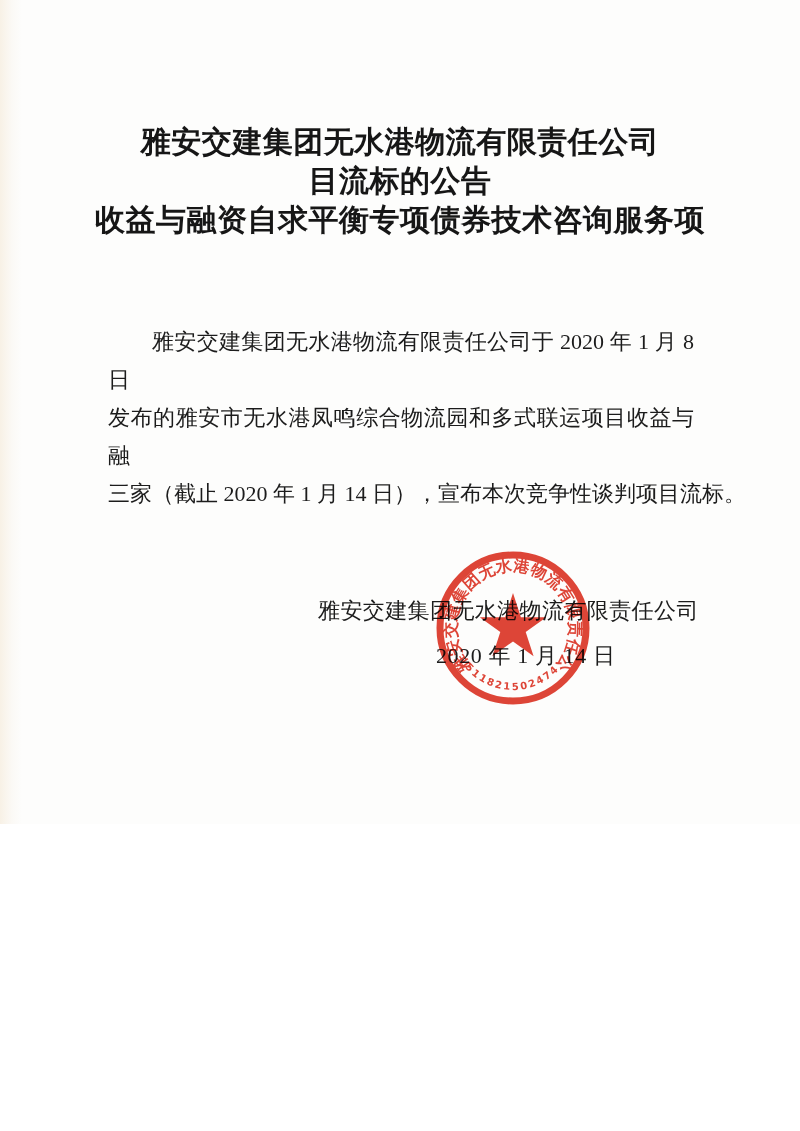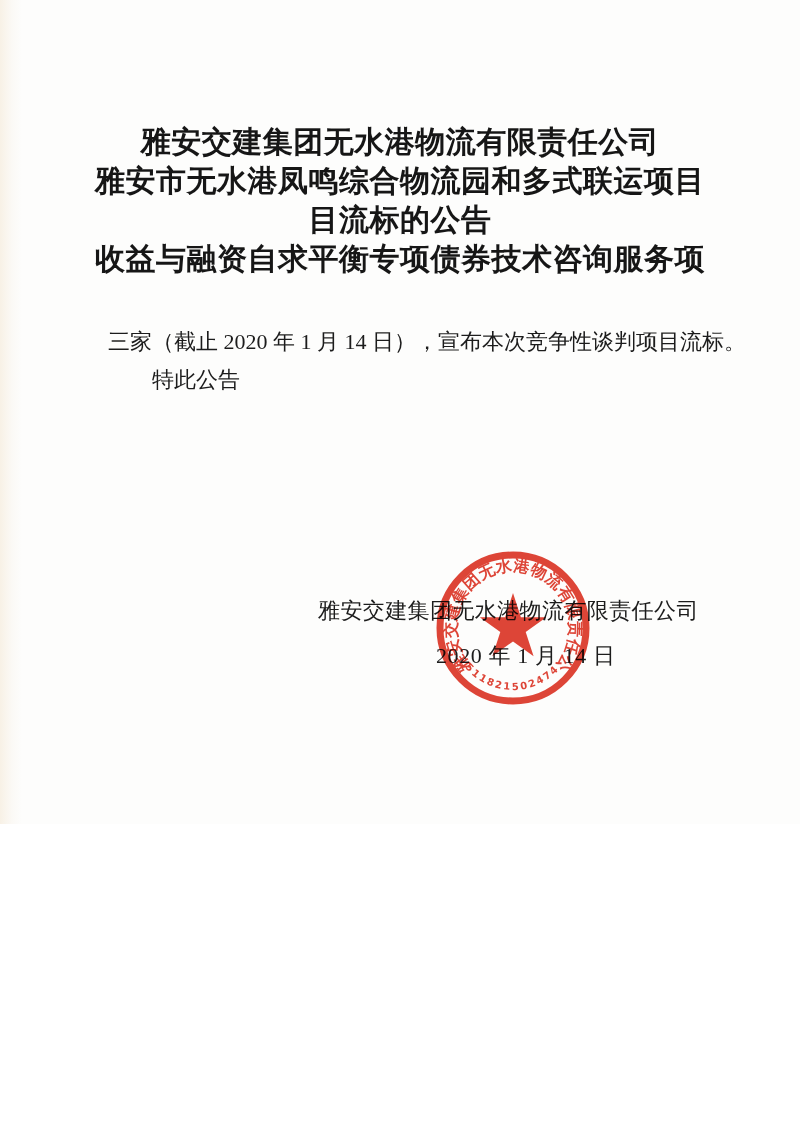--- a/index.html
+++ b/index.html
@@ -120,28 +120,28 @@
 <div class="paper">
 
   <div class="left-edge-band"></div>
   <div class="pink-blob-large"></div>
   <div class="pink-blob-small"></div>
   <div class="bottom-line-dark"></div>
   <div class="bottom-line-faint"></div>
 
   <div class="title-block">
     <div class="title-line">雅安交建集团无水港物流有限责任公司</div>
-    <div class="title-line">雅安市无水港凤鸣综合物流园和多式联运项目</div>
     <div class="title-line">目流标的公告</div>
     <div class="title-line">收益与融资自求平衡专项债券技术咨询服务项</div>
   </div>
 
   <div class="body-block">
+    <div class="jline indent">雅安交建集团无水港物流有限责任公司于 2020 年 1 月 8 日</div>
+    <div class="jline">发布的雅安市无水港凤鸣综合物流园和多式联运项目收益与融</div>
     <div class="plainline">三家（截止 2020 年 1 月 14 日），宣布本次竞争性谈判项目流标。</div>
-    <div class="indent">特此公告</div>
   </div>
 
   <div class="signature-line">雅安交建集团无水港物流有限责任公司</div>
   <div class="date-line">2020 年 1 月 14 日</div>
 
   <svg class="seal" viewBox="0 0 180 180" xmlns="http://www.w3.org/2000/svg">
     <defs>
       <path id="sealArcTop" d="M 49.7 130.3 A 57 57 0 1 1 130.3 130.3" fill="none"></path>
       <path id="sealArcBottom" d="M 36.3 121 A 62 62 0 0 0 143.7 121" fill="none"></path>
     </defs>

